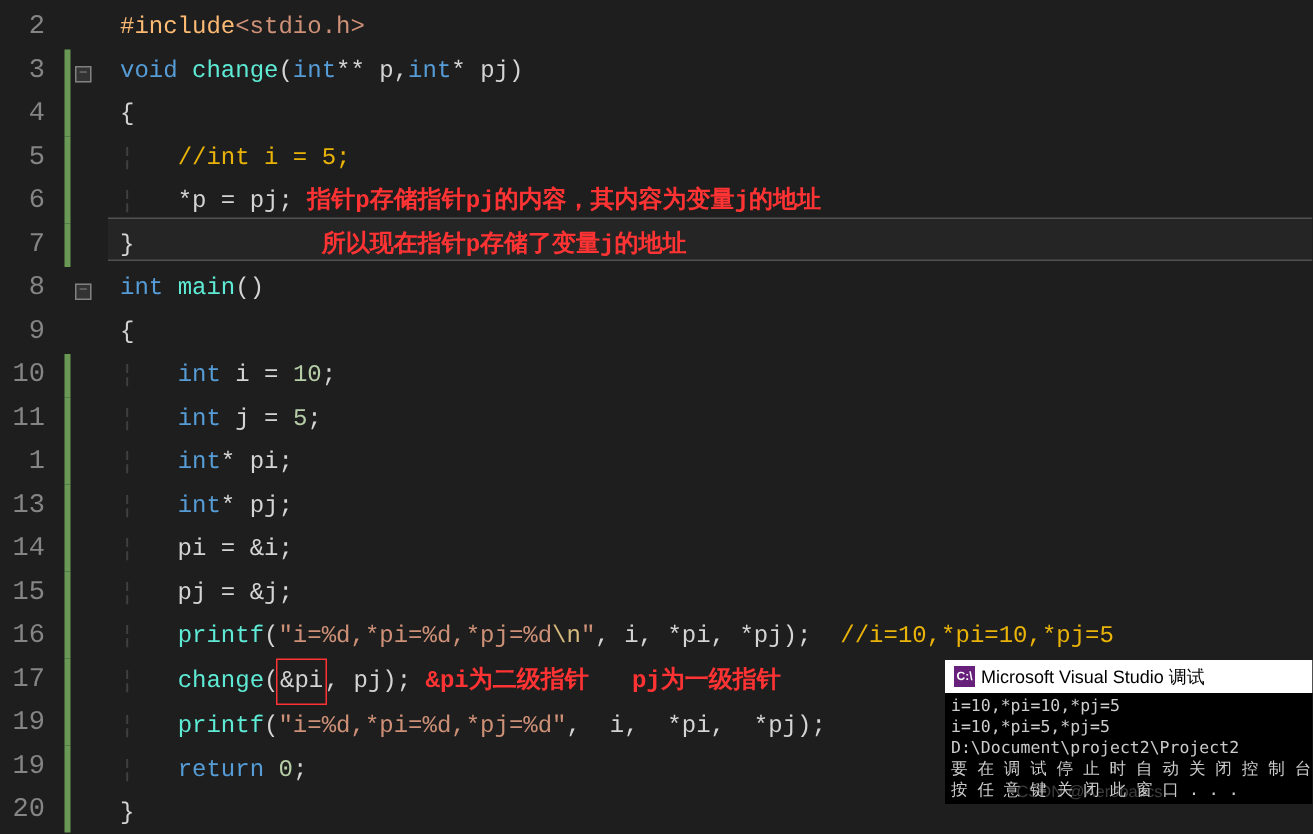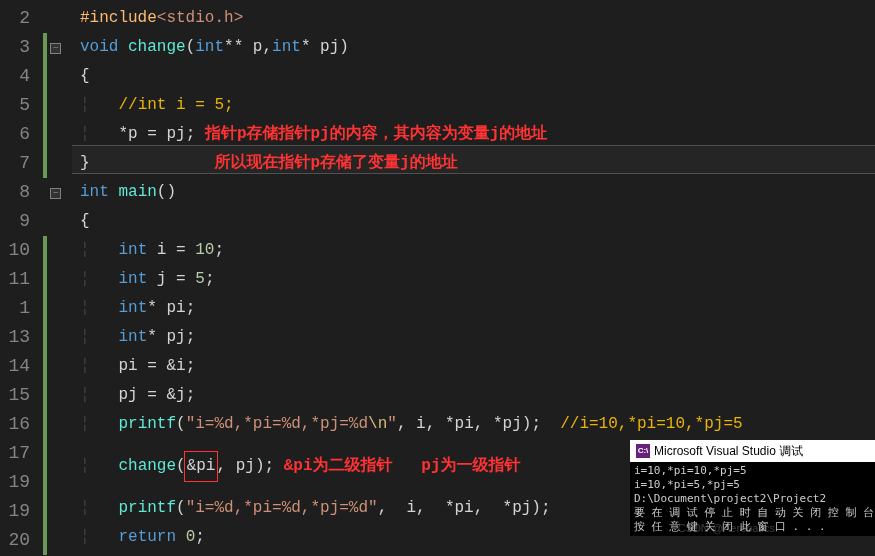--- a/index.html
+++ b/index.html
@@ -84,21 +84,21 @@
   border-bottom: 1px solid #505050;
   background: rgba(80,80,80,0.15);
   pointer-events: none;
 }
 .boxed {
   display: inline-block;
 }
 .red-box {
   border: 1px solid #ff3333;
   padding: 0 2px;
-  margin: 12px -2px;
+  margin: 0 -2px;
 }
 .popup {
   position: absolute;
   right: 0;
   bottom: 20px;
   width: 245px;
   background: #000;
   color: #ccc;
   font-size: 11px;
   line-height: 14px;

